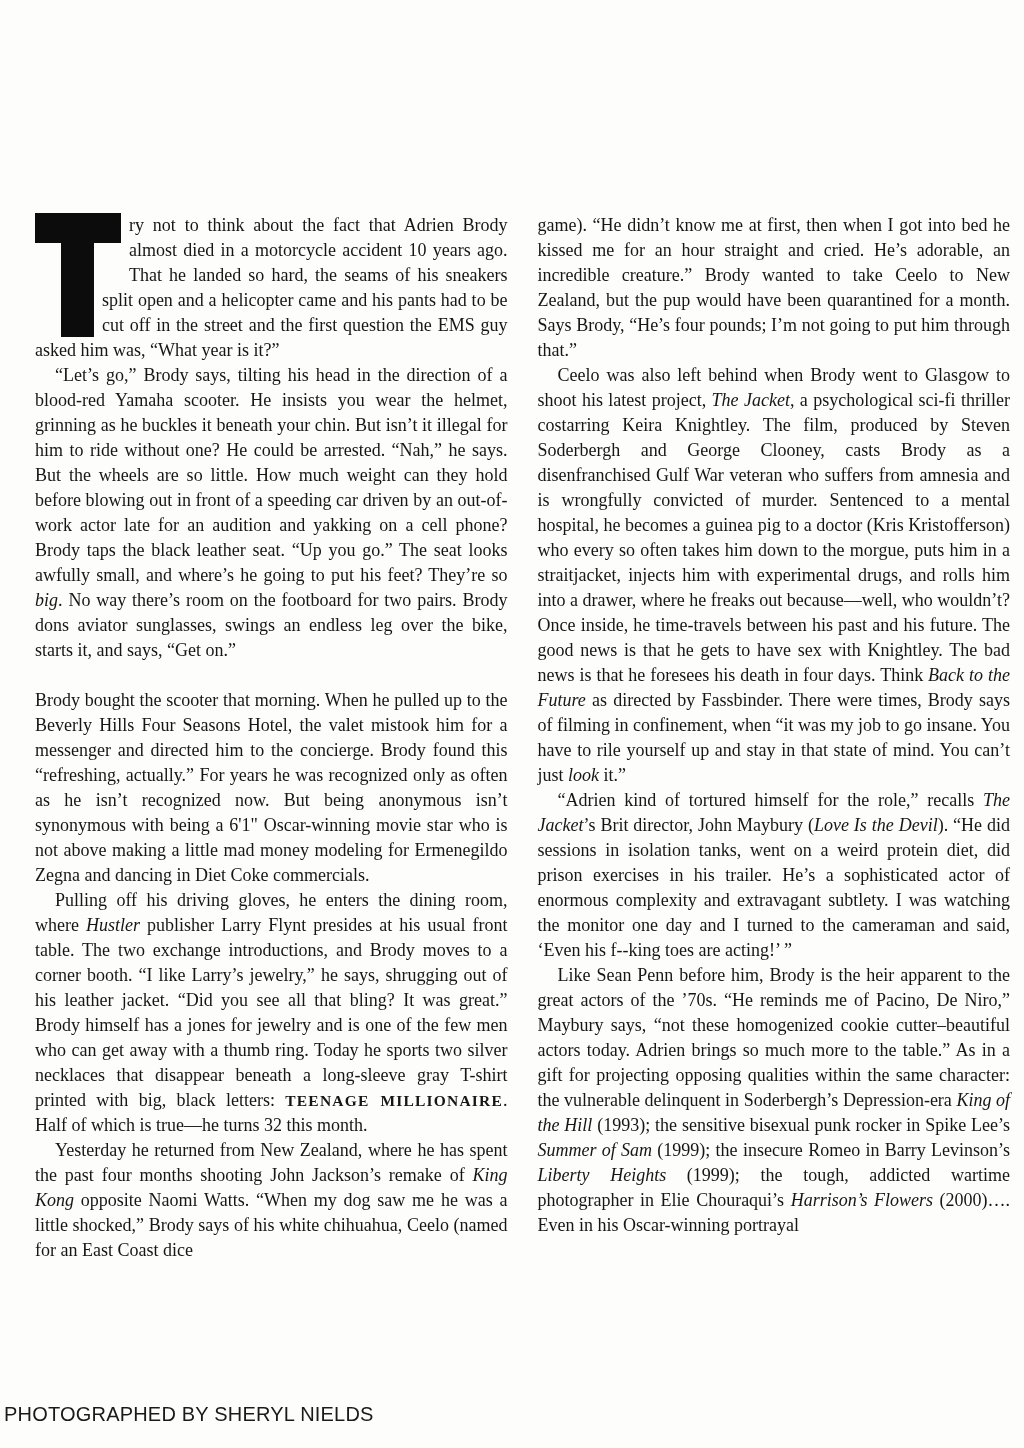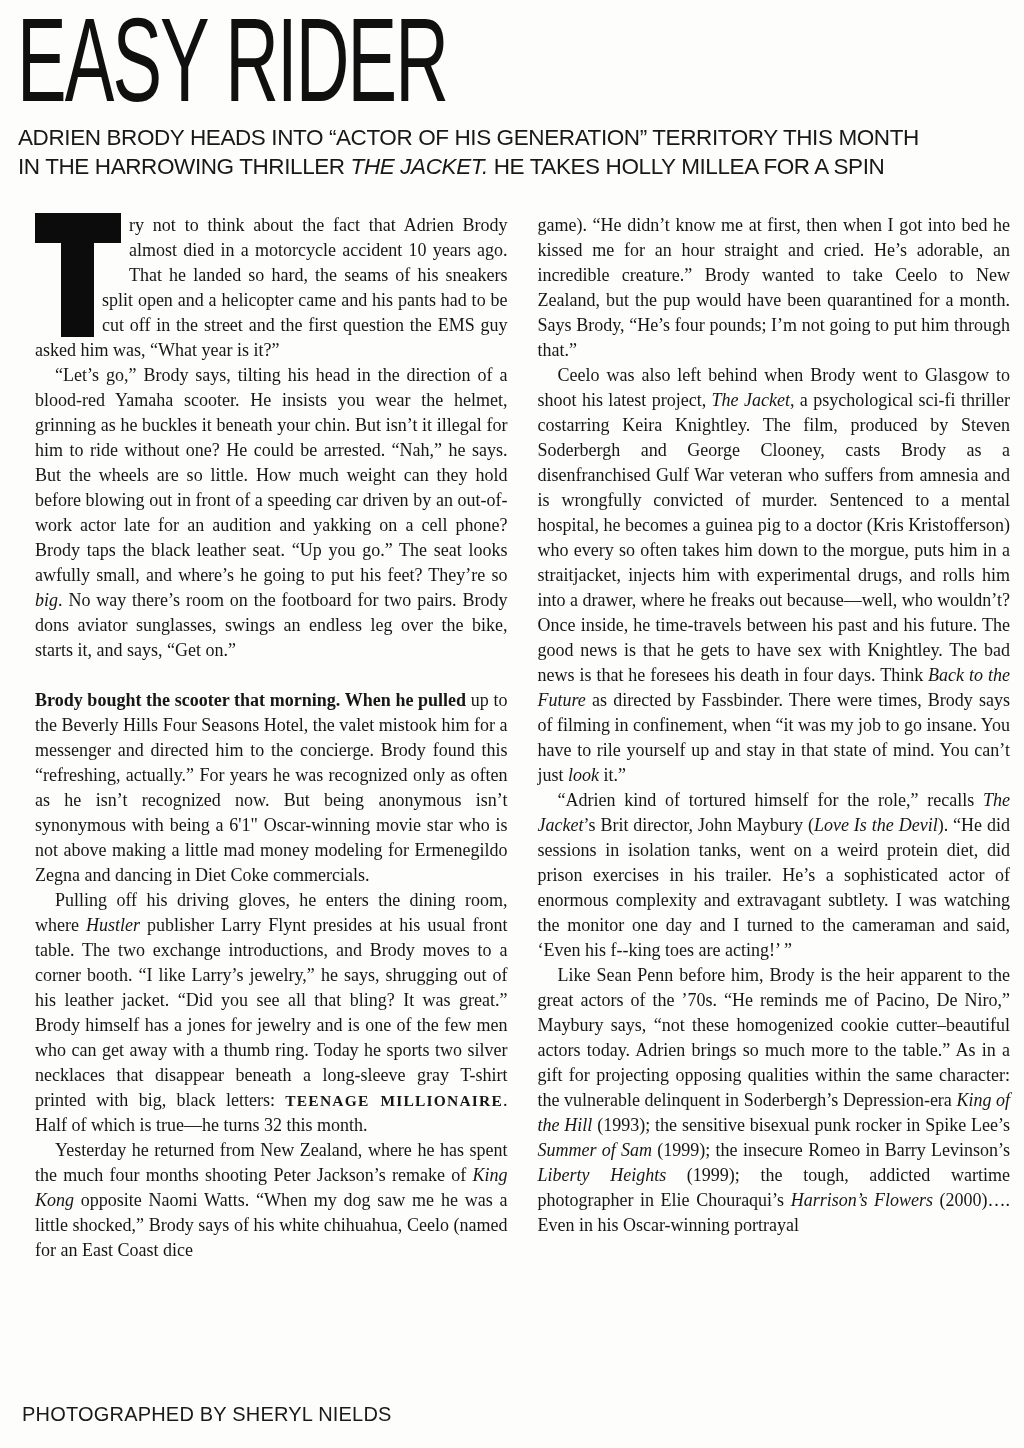--- a/index.html
+++ b/index.html
@@ -45,61 +45,57 @@
   .col p{
     margin:0;
     font-size:18px;
     line-height:25px;
     text-align:justify;
     color:#161616;
   }
   .col p.indent{text-indent:20px;}
   .col p.lede{margin-top:25px;}
   .seg-i{font-style:italic;}
-  .seg-b{font-weight:bold;}
+  .seg-b{font-weight:normal;}
   .seg-sc{font-size:15.5px;letter-spacing:1.2px;font-weight:bold;}
   
   .dropcap{
     float:left;
     width:96px;height:124px;
     color:transparent;
     font-size:2px;
     background:
       linear-gradient(#0c0c0c,#0c0c0c) 26px 0 / 33px 124px no-repeat,
       linear-gradient(#0c0c0c,#0c0c0c) 0 0 / 86px 30px no-repeat;
     shape-outside:polygon(0 0, 94px 0, 94px 60px, 67px 60px, 67px 124px, 0 124px);
   }
   
   .credit{
     position:absolute;
-    left:22px;bottom:22px;
+    left:4px;bottom:22px;
     margin:0;
     font-family:"Liberation Sans", sans-serif;
     font-size:20px;
     letter-spacing:0.2px;
     color:#1a1a1a;
   }
 </style>
 </head>
 <body>
 
 <div class="page">
 
-  <header class="header">
-    <h1 class="headline">EASY RIDER</h1>
-    <p class="deck"><span>ADRIEN BRODY HEADS INTO “ACTOR OF HIS GENERATION” TERRITORY THIS MONTH</span><br><span>IN THE HARROWING THRILLER </span><span class="seg-i">THE JACKET.</span><span> HE TAKES HOLLY MILLEA FOR A SPIN</span></p>
-  </header>
 
   <main class="columns">
     <div class="col">
         <p><span class="dropcap">T</span><span>ry not to think about the fact that Adrien Brody almost died in a motorcycle accident 10 years ago. That he landed so hard, the seams of his sneakers split open and a helicopter came and his pants had to be cut off in the street and the first question the EMS guy asked him was, “What year is it?”</span></p>
         <p class="indent"><span>“Let’s go,” Brody says, tilting his head in the direction of a blood-red Yamaha scooter. He insists you wear the helmet, grinning as he buckles it beneath your chin. But isn’t it illegal for him to ride without one? He could be arrested. “Nah,” he says. But the wheels are so little. How much weight can they hold before blowing out in front of a speeding car driven by an out-of-work actor late for an audition and yakking on a cell phone? Brody taps the black leather seat. “Up you go.” The seat looks awfully small, and where’s he going to put his feet? They’re so </span><span class="seg-i">big</span><span>. No way there’s room on the footboard for two pairs. Brody dons aviator sunglasses, swings an endless leg over the bike, starts it, and says, “Get on.”</span></p>
         <p class="lede"><span class="seg-b">Brody bought the scooter that morning. When he pulled</span><span> up to the Beverly Hills Four Seasons Hotel, the valet mistook him for a messenger and directed him to the concierge. Brody found this “refreshing, actually.” For years he was recognized only as often as he isn’t recognized now. But being anonymous isn’t synonymous with being a 6'1" Oscar-winning movie star who is not above making a little mad money modeling for Ermenegildo Zegna and dancing in Diet Coke commercials.</span></p>
         <p class="indent"><span>Pulling off his driving gloves, he enters the dining room, where </span><span class="seg-i">Hustler</span><span> publisher Larry Flynt presides at his usual front table. The two exchange introductions, and Brody moves to a corner booth. “I like Larry’s jewelry,” he says, shrugging out of his leather jacket. “Did you see all that bling? It was great.” Brody himself has a jones for jewelry and is one of the few men who can get away with a thumb ring. Today he sports two silver necklaces that disappear beneath a long-sleeve gray T-shirt printed with big, black letters: </span><span class="seg-sc">TEENAGE MILLIONAIRE</span><span>. Half of which is true—he turns 32 this month.</span></p>
-        <p class="indent"><span>Yesterday he returned from New Zealand, where he has spent the much four months shooting Peter Jackson’s remake of </span><span class="seg-i">King Kong</span><span> opposite Naomi Watts. “When my dog saw me he was a little shocked,” Brody says of his white chihuahua, Ceelo (named for an East Coast dice</span></p>
+        <p class="indent"><span>Yesterday he returned from New Zealand, where he has spent the past four months shooting John Jackson’s remake of </span><span class="seg-i">King Kong</span><span> opposite Naomi Watts. “When my dog saw me he was a little shocked,” Brody says of his white chihuahua, Ceelo (named for an East Coast dice</span></p>
       </div>
     <div class="col">
         <p><span>game). “He didn’t know me at first, then when I got into bed he kissed me for an hour straight and cried. He’s adorable, an incredible creature.” Brody wanted to take Ceelo to New Zealand, but the pup would have been quarantined for a month. Says Brody, “He’s four pounds; I’m not going to put him through that.”</span></p>
         <p class="indent"><span>Ceelo was also left behind when Brody went to Glasgow to shoot his latest project, </span><span class="seg-i">The Jacket</span><span>, a psychological sci-fi thriller costarring Keira Knightley. The film, produced by Steven Soderbergh and George Clooney, casts Brody as a disenfranchised Gulf War veteran who suffers from amnesia and is wrongfully convicted of murder. Sentenced to a mental hospital, he becomes a guinea pig to a doctor (Kris Kristofferson) who every so often takes him down to the morgue, puts him in a straitjacket, injects him with experimental drugs, and rolls him into a drawer, where he freaks out because—well, who wouldn’t? Once inside, he time-travels between his past and his future. The good news is that he gets to have sex with Knightley. The bad news is that he foresees his death in four days. Think </span><span class="seg-i">Back to the Future</span><span> as directed by Fassbinder. There were times, Brody says of filming in confinement, when “it was my job to go insane. You have to rile yourself up and stay in that state of mind. You can’t just </span><span class="seg-i">look</span><span> it.”</span></p>
         <p class="indent"><span>“Adrien kind of tortured himself for the role,” recalls </span><span class="seg-i">The Jacket</span><span>’s Brit director, John Maybury (</span><span class="seg-i">Love Is the Devil</span><span>). “He did sessions in isolation tanks, went on a weird protein diet, did prison exercises in his trailer. He’s a sophisticated actor of enormous complexity and extravagant subtlety. I was watching the monitor one day and I turned to the cameraman and said, ‘Even his f--king toes are acting!’ ”</span></p>
         <p class="indent"><span>Like Sean Penn before him, Brody is the heir apparent to the great actors of the ’70s. “He reminds me of Pacino, De Niro,” Maybury says, “not these homogenized cookie cutter–beautiful actors today. Adrien brings so much more to the table.” As in a gift for projecting opposing qualities within the same character: the vulnerable delinquent in Soderbergh’s Depression-era </span><span class="seg-i">King of the Hill</span><span> (1993); the sensitive bisexual punk rocker in Spike Lee’s </span><span class="seg-i">Summer of Sam</span><span> (1999); the insecure Romeo in Barry Levinson’s </span><span class="seg-i">Liberty Heights</span><span> (1999); the tough, addicted wartime photographer in Elie Chouraqui’s </span><span class="seg-i">Harrison’s Flowers</span><span> (2000)…. Even in his Oscar-winning portrayal</span></p>
       </div>
   </main>
 
   <p class="credit">PHOTOGRAPHED BY SHERYL NIELDS</p>

